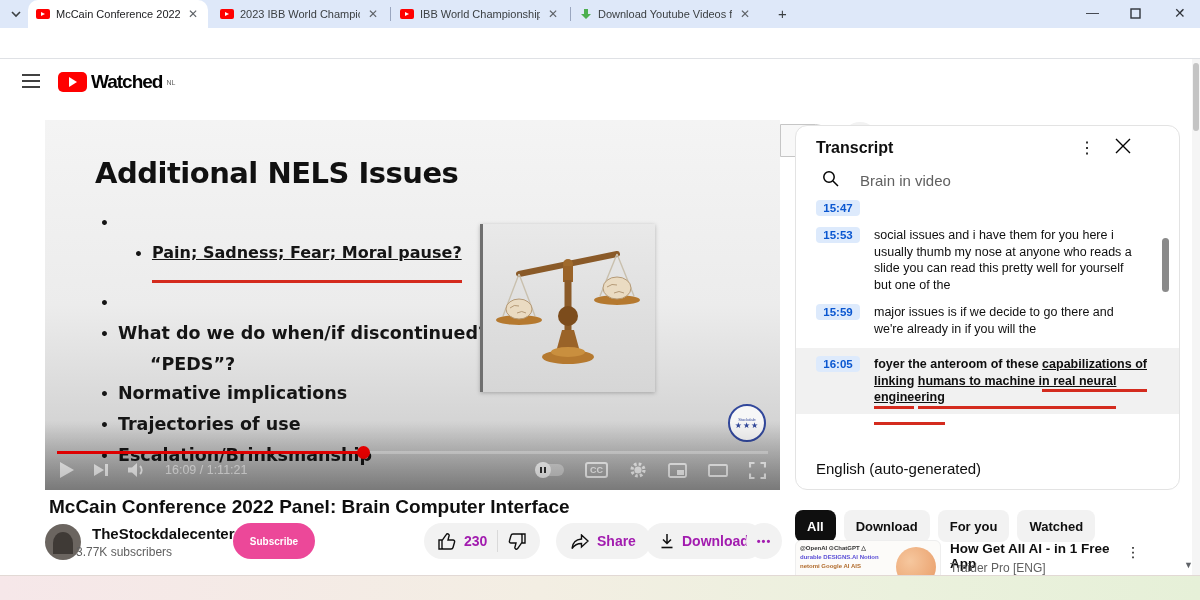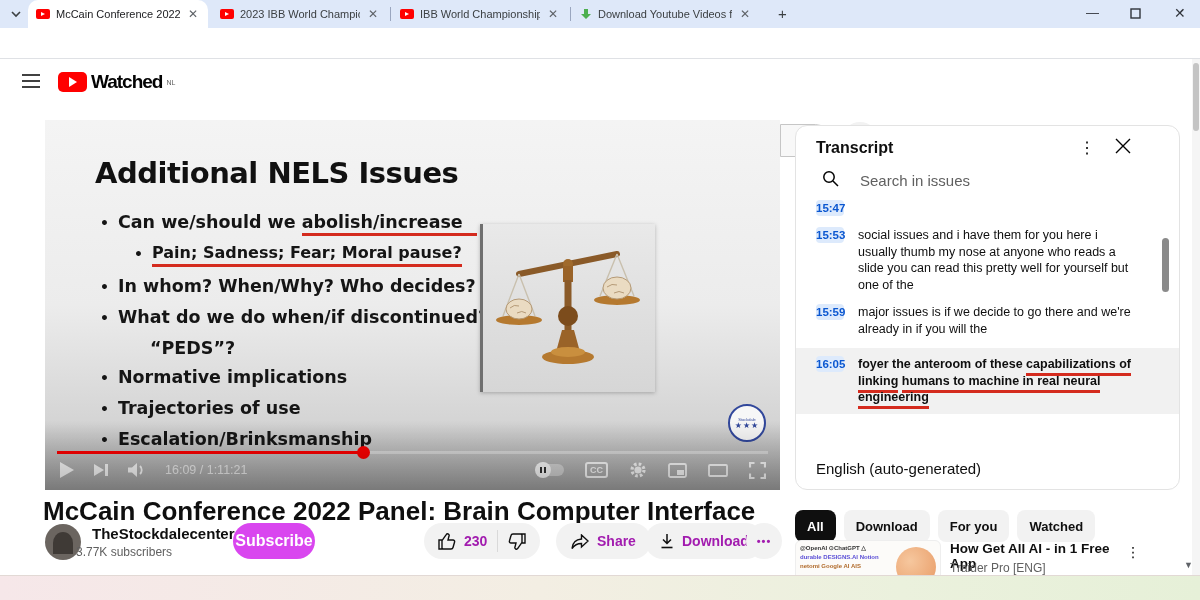--- a/index.html
+++ b/index.html
@@ -41,54 +41,54 @@
   
   .player { left:45px; top:120px; width:735px; height:370px; background:linear-gradient(#f4f4f4 0%, #ececec 50%, #d4d4d4 82%, #a8a8a8 100%); overflow:hidden; }
   .player-shade { left:45px; top:420px; width:735px; height:70px; background:linear-gradient(rgba(0,0,0,0), rgba(0,0,0,0.28)); pointer-events:none; }
   .slide-title { left:50px; top:36px; font-size:29px; font-weight:bold; color:#111; letter-spacing:-0.5px; font-family:"DejaVu Sans", sans-serif; }
   .slide-list { left:55px; top:92px; width:430px; color:#151515; font-family:"DejaVu Sans", sans-serif; }
   .sb { font-weight:bold; font-size:17.5px; margin-bottom:9px; display:flex; }
   .sb .bdot { margin-right:9px; font-size:14px; line-height:22px; }
   .sb.sub { margin-left:34px; font-size:16px; }
   .sb.cont { margin-left:50px;text-align:center; }
   .redline { border-bottom:3px solid #d42b1e; padding-bottom:1px; padding-right:14px; }
-  .redline2 { border-bottom:3px solid #d42b1e; padding-bottom:2px; }
+  .redline2 { border-bottom:3px solid #d42b1e; padding-bottom:18px;text-decoration:underline; }
   .photo { left:435px; top:104px; width:175px; height:168px; background:linear-gradient(#e9e9e9,#d6d6d6); box-shadow:0 1px 4px rgba(0,0,0,.25); border-left:3px solid #6f6f6f; }
   .watermark { left:683px; top:284px; width:38px; height:38px; border-radius:50%; background:#f7f7f7; border:2px solid #31479b; display:flex; flex-direction:column; align-items:center; justify-content:center; }
   .wm-txt { font-size:4px; color:#31479b; }
   .wm-stars { font-size:8px; color:#31479b; letter-spacing:1px; line-height:8px; }
   .progress-track { left:12px; right:12px; bottom:36px; height:3px; background:rgba(255,255,255,.4); }
   .progress-played { left:0; top:0; height:3px; background:#f00; }
   .progress-knob { width:13px; height:13px; border-radius:50%; background:#f00; top:-5px; }
   .ctl-left { left:14px; bottom:6px; height:28px; display:flex; align-items:center; gap:18px; }
   .ctl-right { right:14px; bottom:6px; height:28px; display:flex; align-items:center; gap:21px; }
   .ctime { color:#f1f1f1; font-size:12.5px; }
   .ccbox { border:2px solid #fff; border-radius:3px; color:#fff; font-size:9px; font-weight:bold; padding:1px 3px; }
   .autoplay { width:27px; height:12px; border-radius:6px; background:rgba(255,255,255,.45); position:relative; }
   .autoplay .knob { position:absolute; left:-2px; top:-2px; width:16px; height:16px; border-radius:50%; background:#fff; display:flex; align-items:center; justify-content:center; gap:1.5px; }
   .autoplay .knob i { width:2px; height:6px; background:#333; }
 
   
-  .vtitle { left:43px; top:496px; font-size:26px; font-weight:bold; color:#0f0f0f; }
+  .vtitle { left:49px; top:496px; font-size:19px; font-weight:bold; color:#0f0f0f; }
   .chavatar { left:45px; top:524px; width:36px; height:36px; border-radius:50%; background:#6b6560; overflow:hidden; }
   .chavatar::after { content:""; position:absolute; left:8px; top:8px; width:20px; height:22px; border-radius:50% 50% 0 0; background:#3f3a36; }
   .chname { left:92px; top:525px; font-size:15px; font-weight:bold; color:#0f0f0f; }
   .chsubs { left:76px; top:545px; font-size:12px; color:#606060; }
   .pill { height:36px; border-radius:18px; background:#f2f2f2; display:flex; align-items:center; color:#a21caf; font-size:14px; font-weight:bold; }
-  .subscribe { left:233px; top:523px; width:82px; height:36px; border-radius:18px; background:#d946ef; color:#fff; font-size:16px; font-weight:bold; display:flex; align-items:center; justify-content:center; }
+  .subscribe { left:233px; top:523px; width:82px; height:36px; border-radius:18px; background:#ec4899; color:#fff; font-size:10px; font-weight:bold; display:flex; align-items:center; justify-content:center; }
   .likediv { width:1px; height:22px; background:#d9d9d9; margin:0 10px; }
 
   
   .tcard { left:795px; top:125px; width:385px; height:365px; border:1px solid #e3e3e3; border-radius:12px; background:#fff; overflow:hidden; }
   .ttitle { left:20px; top:13px; font-size:16px; font-weight:bold; color:#0f0f0f; }
   .tsearch-ph { left:64px; top:46px; font-size:15px; color:#606060; }
   .tlist { left:0; top:74px; width:385px; height:256px; overflow:hidden; padding:0 20px; font-size:12.5px; line-height:1.32; color:#0f0f0f; }
   .tentry { display:flex; margin-bottom:11px; }
   .tentry .txt { flex:1; padding-right:26px; }
-  .tstamp { flex:none; width:28px; text-align:center; background:#ddeafc; color:#0b57d0; font-size:11.5px; border-radius:4px; height:16px; line-height:16px; margin-right:14px; font-weight:bold; }
+  .tstamp { flex:none; width:44px; text-align:center; background:#ddeafc; color:#0b57d0; font-size:11.5px; border-radius:4px; height:16px; line-height:16px; margin-right:14px; font-weight:bold; }
   .tpartial { margin:-3px 0 11px 52px; padding-right:26px; }
   .tactive { background:#f1f1f1; margin:0 -20px 11px; padding:8px 20px; display:flex; font-weight:bold; }
   .tactive .txt { flex:1; padding-right:6px; }
   .tscroll { left:366px; top:112px; width:7px; height:54px; border-radius:4px; background:#8a8a8a; }
   .tfooter { left:20px; top:334px; font-size:15px; color:#0f0f0f; }
 
   
   .chip { height:29px; border-radius:8px; background:#f2f2f2; color:#0f0f0f; font-size:13px; font-weight:bold; display:flex; align-items:center; padding:16px 12px; }
   .chip.sel { background:#0f0f0f; color:#fff; }
   .sthumb { left:795px; top:540px; width:146px; height:60px; border-radius:6px; background:#fcfbf9; border:1px solid #eee; overflow:hidden; padding:3px 4px; }
@@ -268,29 +268,27 @@
       </svg>
   </div>
   <div class="abs avatar-lg" style="left:1132px;top:66px;">I</div>
 </div>
 
 <div class="abs player">
   <div class="abs slide-title">Additional NELS Issues</div>
   <div class="abs slide-list">
     <div class="sb">
         <span class="bdot">•</span>
-        <span><span>Can we/should we </span><span class="redline">abolish/increase</span></span>
       </div>
     <div class="sb sub">
         <span class="bdot">•</span>
         <span class="redline2">Pain; Sadness; Fear; Moral pause?</span>
       </div>
     <div class="sb">
         <span class="bdot">•</span>
-        <span>In whom? When/Why? Who decides?</span>
       </div>
     <div class="sb">
         <span class="bdot">•</span>
         <span>What do we do when/if discontinued?</span>
       </div>
     <div class="sb cont">
         <span>“PEDS”?</span>
       </div>
     <div class="sb">
         <span class="bdot">•</span>
@@ -441,21 +439,21 @@
     <svg width="18" height="18" viewBox="0 0 18 18">
         <path d="M2 2l14 14M16 2L2 16" stroke="#030303" stroke-width="1.4"></path>
       </svg>
   </div>
   <div class="abs" style="left:26px;top:44px;">
     <svg width="17" height="17" viewBox="0 0 17 17">
         <circle cx="7" cy="7" r="5.2" fill="none" stroke="#030303" stroke-width="1.5"></circle>
         <path d="M11 11l5 5" stroke="#030303" stroke-width="1.5"></path>
       </svg>
   </div>
-  <div class="abs tsearch-ph">Search in issues</div>
+  <div class="abs tsearch-ph">Brain in video</div>
 
   <div class="abs tlist">
     <div class="tentry">
       <span class="tstamp">15:47</span>
     </div>
     <div class="tentry">
       <span class="tstamp">15:53</span>
       <span class="txt">social issues and i have them for you here i usually thumb my nose at anyone who reads a slide you can read this pretty well for yourself but one of the</span>
     </div>
     <div class="tentry">

